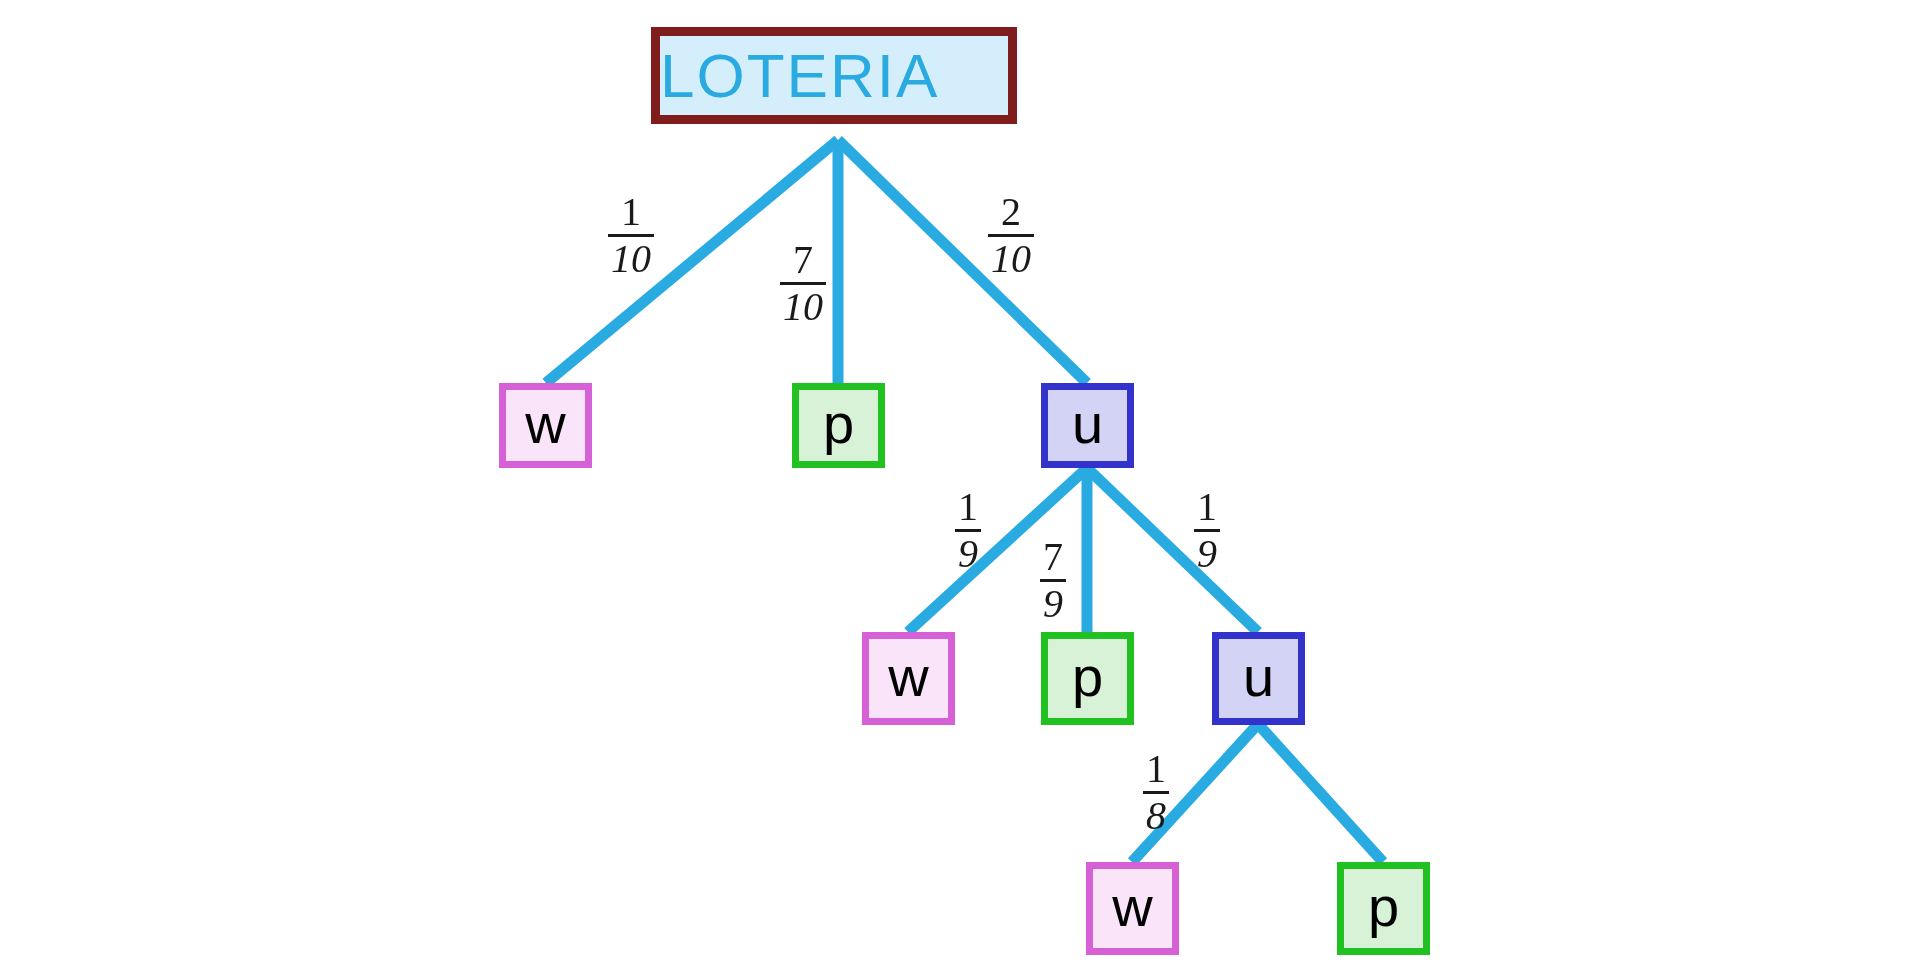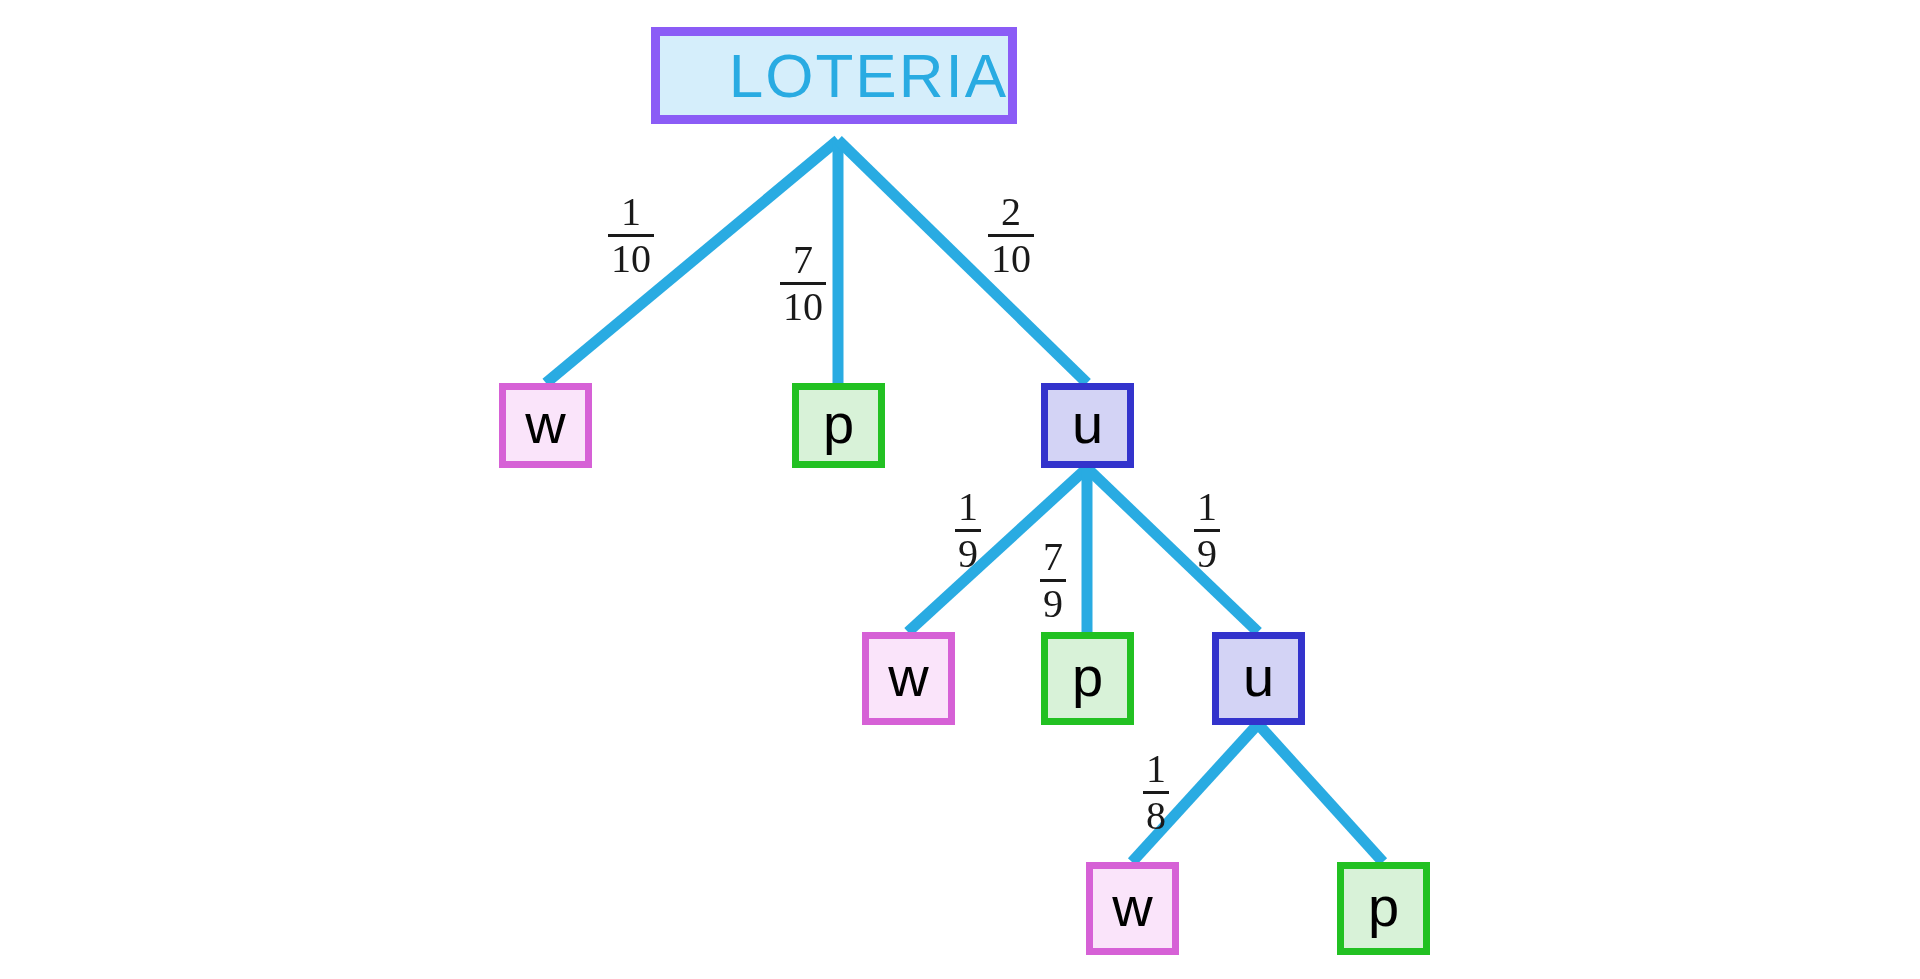--- a/index.html
+++ b/index.html
@@ -24,24 +24,24 @@
     top: 0;
     width: 1920px;
     height: 979px;
   }
 
   
   .root-box {
     position: absolute;
     box-sizing: border-box;
     background: #d5eefb;
-    border: 9px solid #8b5cf6;
+    border: 9px solid #7f1d1d;
     display: flex;
     align-items: center;
-    justify-content: flex-end;
+    justify-content: flex-start;
   }
   .root-label {
     font-family: "Liberation Sans", sans-serif;
     font-size: 62px;
     line-height: 1;
     color: #29abe2;
     letter-spacing: 2px;
     white-space: nowrap;
     user-select: none;
   }
@@ -97,20 +97,21 @@
   }
   .frac .bar {
     width: 100%;
     min-width: 26px;
     height: 3px;
     background: #1a1a1a;
   }
   .frac .den {
     font-size: 40px;
     padding: 2px 3px 0 3px;
+    font-style: italic;
   }
 </style>
 </head>
 <body>
 
 <div id="stage">
 
   <svg id="edges" viewBox="0 0 1920 979" width="1920" height="979" aria-hidden="true">
     <g stroke="#29abe2" stroke-width="11" stroke-linecap="butt" fill="none">
 

